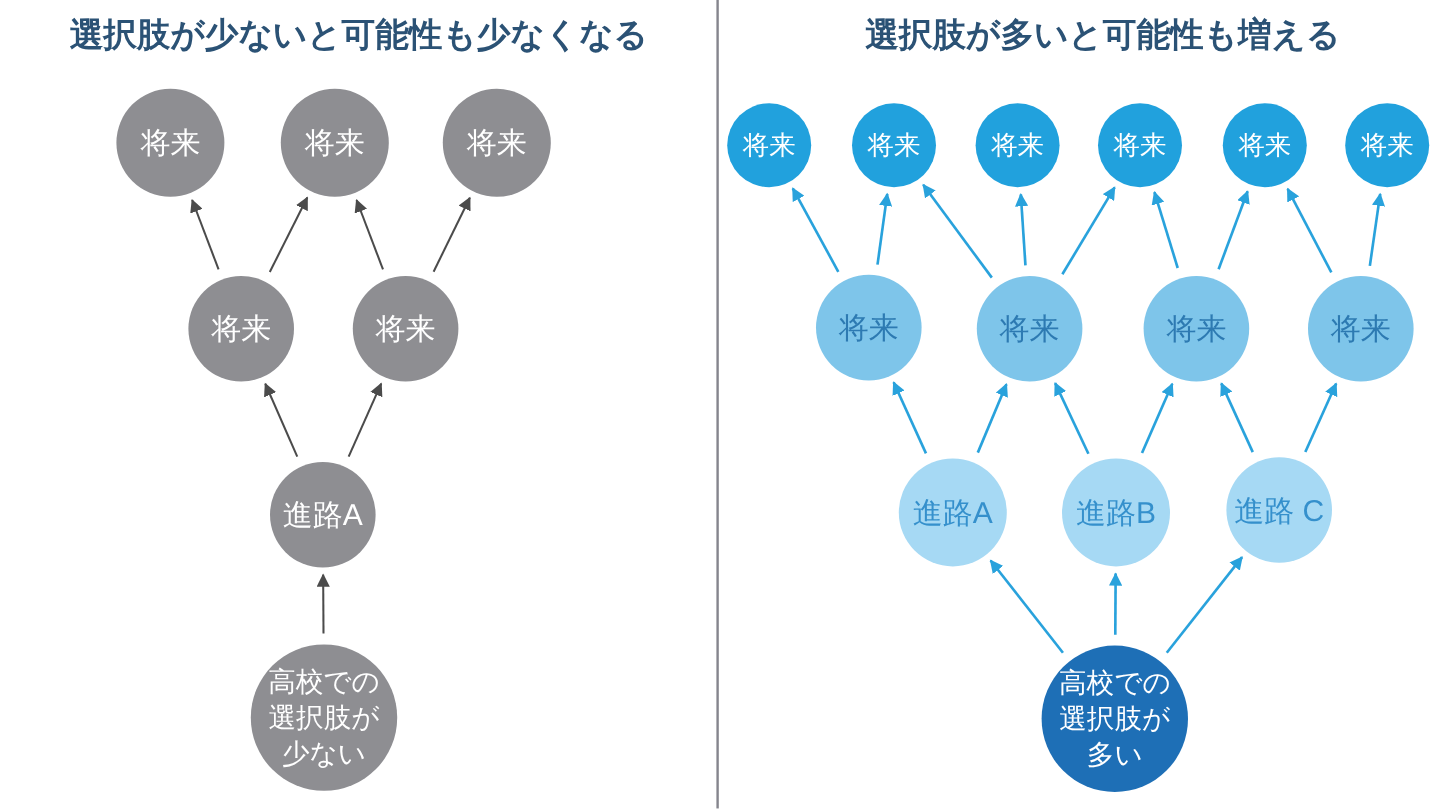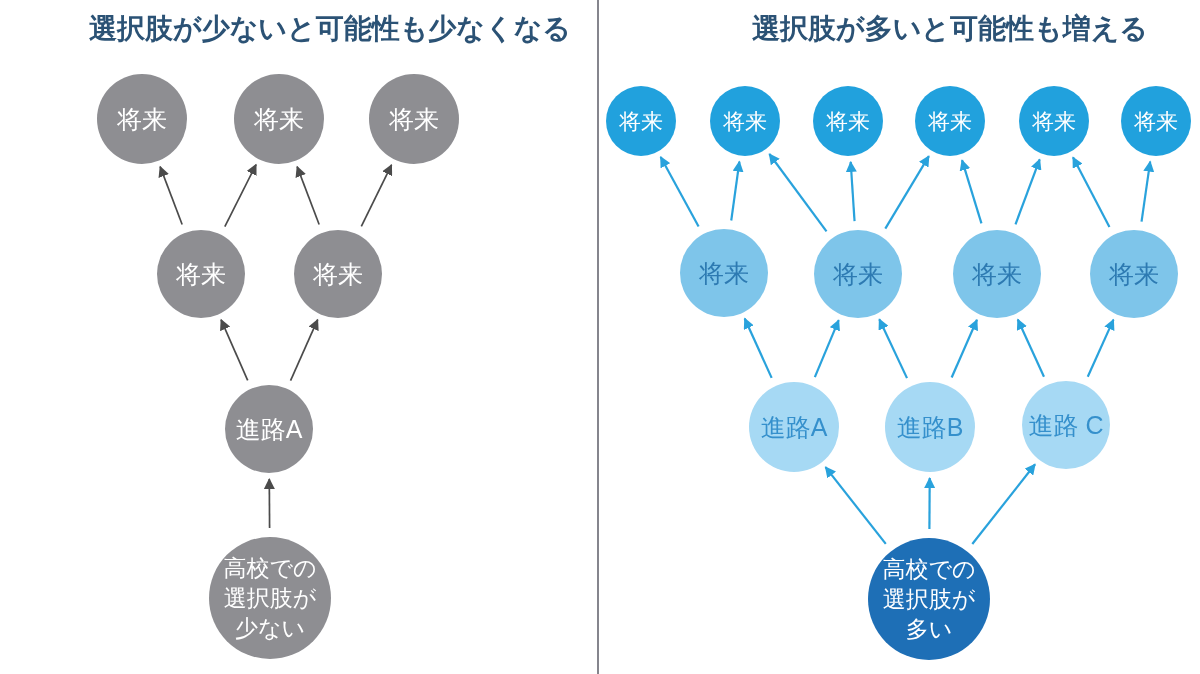--- a/index.html
+++ b/index.html
@@ -11,21 +11,20 @@
     font-family:"Liberation Sans","DejaVu Sans",sans-serif;
   }
   .panel-title{
     position:absolute;
     top:12px;
     font-size:28px;
     font-weight:bold;
     text-align:center;
     letter-spacing:0px;
     line-height:34px;
-    margin-left:31px;
   }
   .panel-title.left{left:0;width:598px;}
   .panel-title.right{left:618px;width:602px;}
   .divider{
     position:absolute;
     top:0;bottom:0;
     width:2px;
     background:#85858d;
   }
   svg.diagram{position:absolute;left:0;top:0;}

